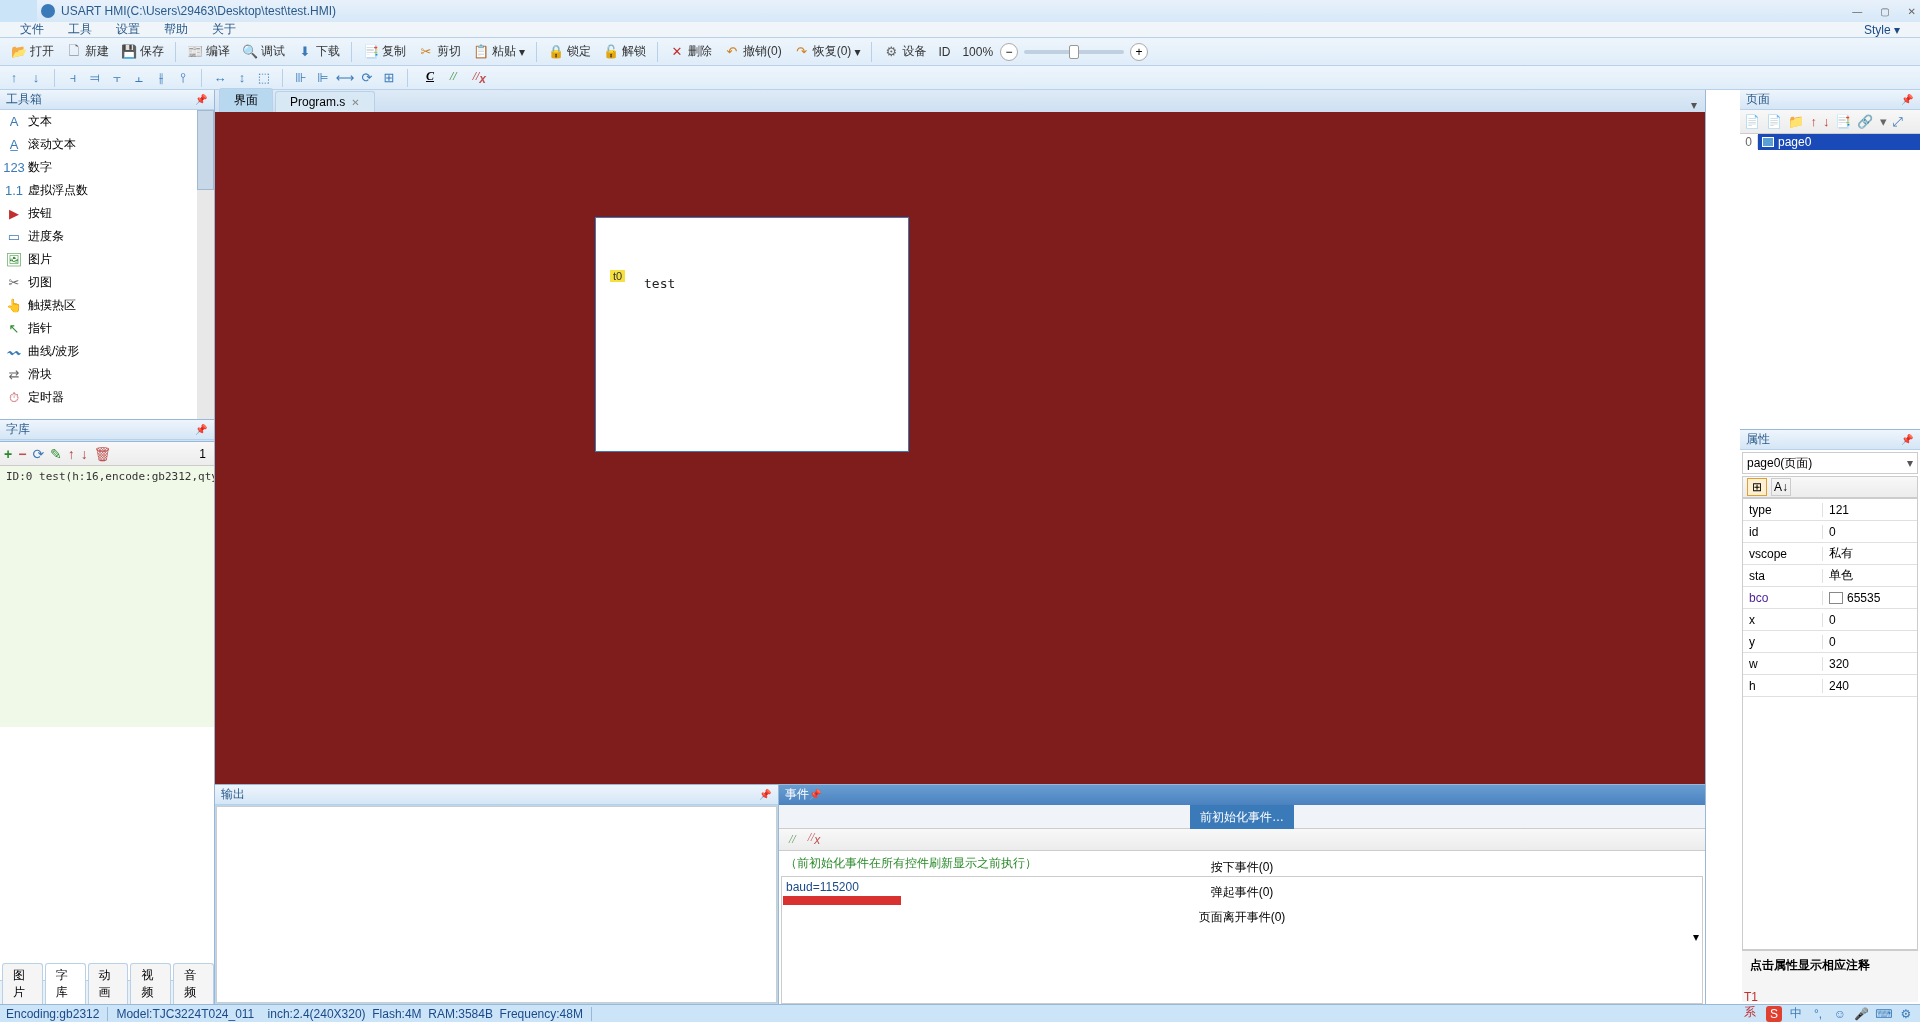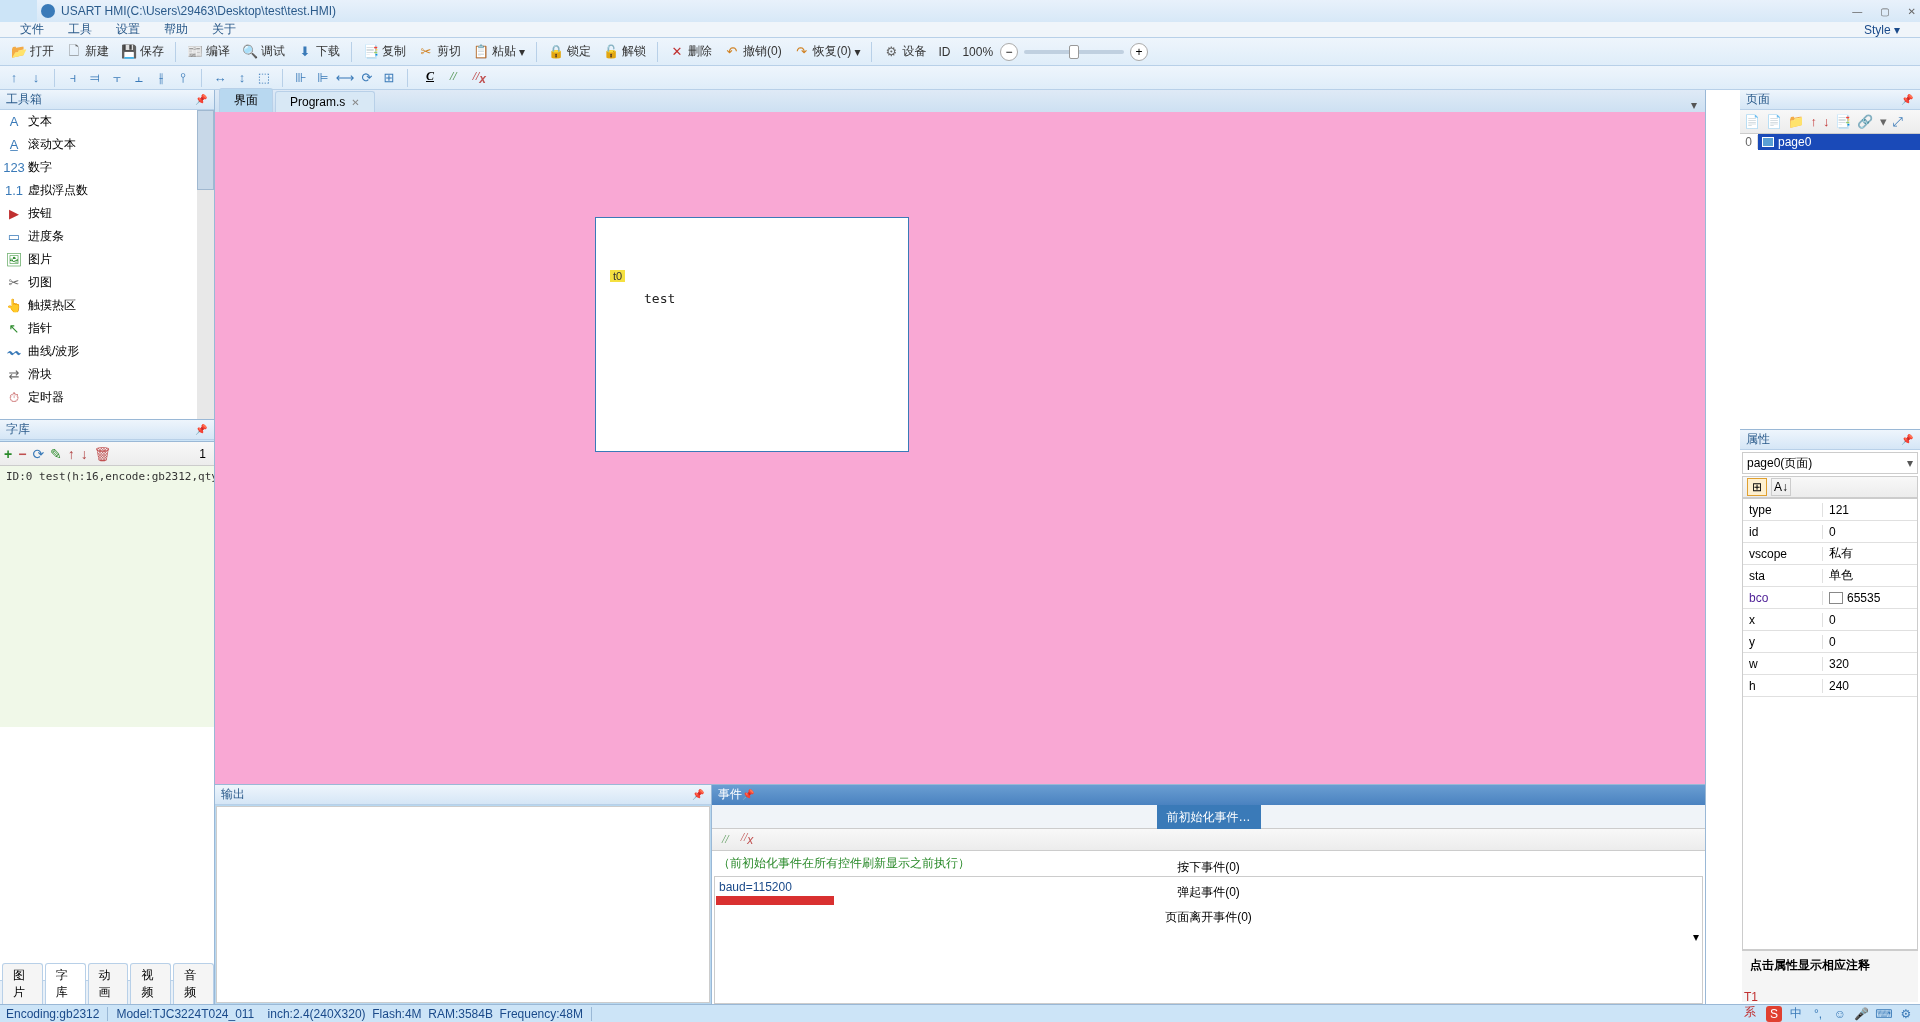--- a/index.html
+++ b/index.html
@@ -69,27 +69,27 @@
 .left-middle { flex: 1; display: flex; flex-direction: column; background: #fff; }
 
 
 .center-col { flex: 1; display: flex; flex-direction: column; background: #b8d8f0; min-width: 0; }
 .center-tabs { height: 22px; background: linear-gradient(#dfeaf6, #cde0f2); display: flex; align-items: flex-end; padding-left: 4px; }
 .center-tabs .tab { padding: 3px 14px; border: 1px solid #b8d0e8; border-bottom: none; background: #d8e8f5; margin-right: 2px; cursor: pointer; display: flex; align-items: center; gap: 6px; border-radius: 3px 3px 0 0; }
 .center-tabs .tab.active { background: #b8d8f0; }
 .center-tabs .tab .close { color: #888; font-size: 10px; }
 .center-tabs .dropdown-arrow { margin-left: auto; margin-right: 8px; color: #555; }
 
-.canvas-area { flex: 1; background: #f9a8d4; position: relative; overflow: hidden; }
+.canvas-area { flex: 1; background: #7f1d1d; position: relative; overflow: hidden; }
 .device-screen { position: absolute; left: 380px; top: 105px; width: 314px; height: 235px; background: #fff; border: 1px solid #3a7ab8; }
 .device-screen .t0-label { position: absolute; left: 14px; top: 52px; background: #f5e040; padding: 0 3px; font-size: 11px; color: #333; }
-.device-screen .t0-text { position: absolute; left: 48px; top: 73px; font-family: monospace; font-size: 13px; color: #222; }
+.device-screen .t0-text { position: absolute; left: 48px; top: 58px; font-family: monospace; font-size: 13px; color: #222; }
 
 .bottom-panels { height: 220px; display: flex; border-top: 1px solid #9ab8d6; }
-.output-panel { width: 497px; display: flex; flex-direction: column; border-right: 1px solid #9ab8d6; }
+.output-panel { width: 564px; display: flex; flex-direction: column; border-right: 1px solid #9ab8d6; }
 .event-panel { flex: 1; display: flex; flex-direction: column; background: #fff; }
 .panel-body-white { flex: 1; background: #fff; border: 1px solid #ccc; margin: 1px; overflow: hidden; position: relative; }
 
 .event-tabs { height: 24px; background: #f0f4f8; border-bottom: 1px solid #ccc; display: flex; align-items: center; flex-direction: column; }
 .event-tabs .tab { padding: 4px 10px; cursor: pointer; white-space: nowrap; }
 .event-tabs .tab.active { background: #3a7ab8; color: #fff; }
 .event-tabs .dropdown-arrow { margin-left: auto; margin-right: 6px; }
 .event-toolbar { height: 22px; background: linear-gradient(#f8f8f8, #ececec); border-bottom: 1px solid #ccc; display: flex; align-items: center; padding: 0 6px; gap: 4px; }
 .event-toolbar .code-btn { padding: 0 4px; cursor: pointer; font-style: italic; font-family: serif; }
 .event-hint { padding: 4px 6px; color: #2a8a2a; font-family: "SimSun", monospace; }

